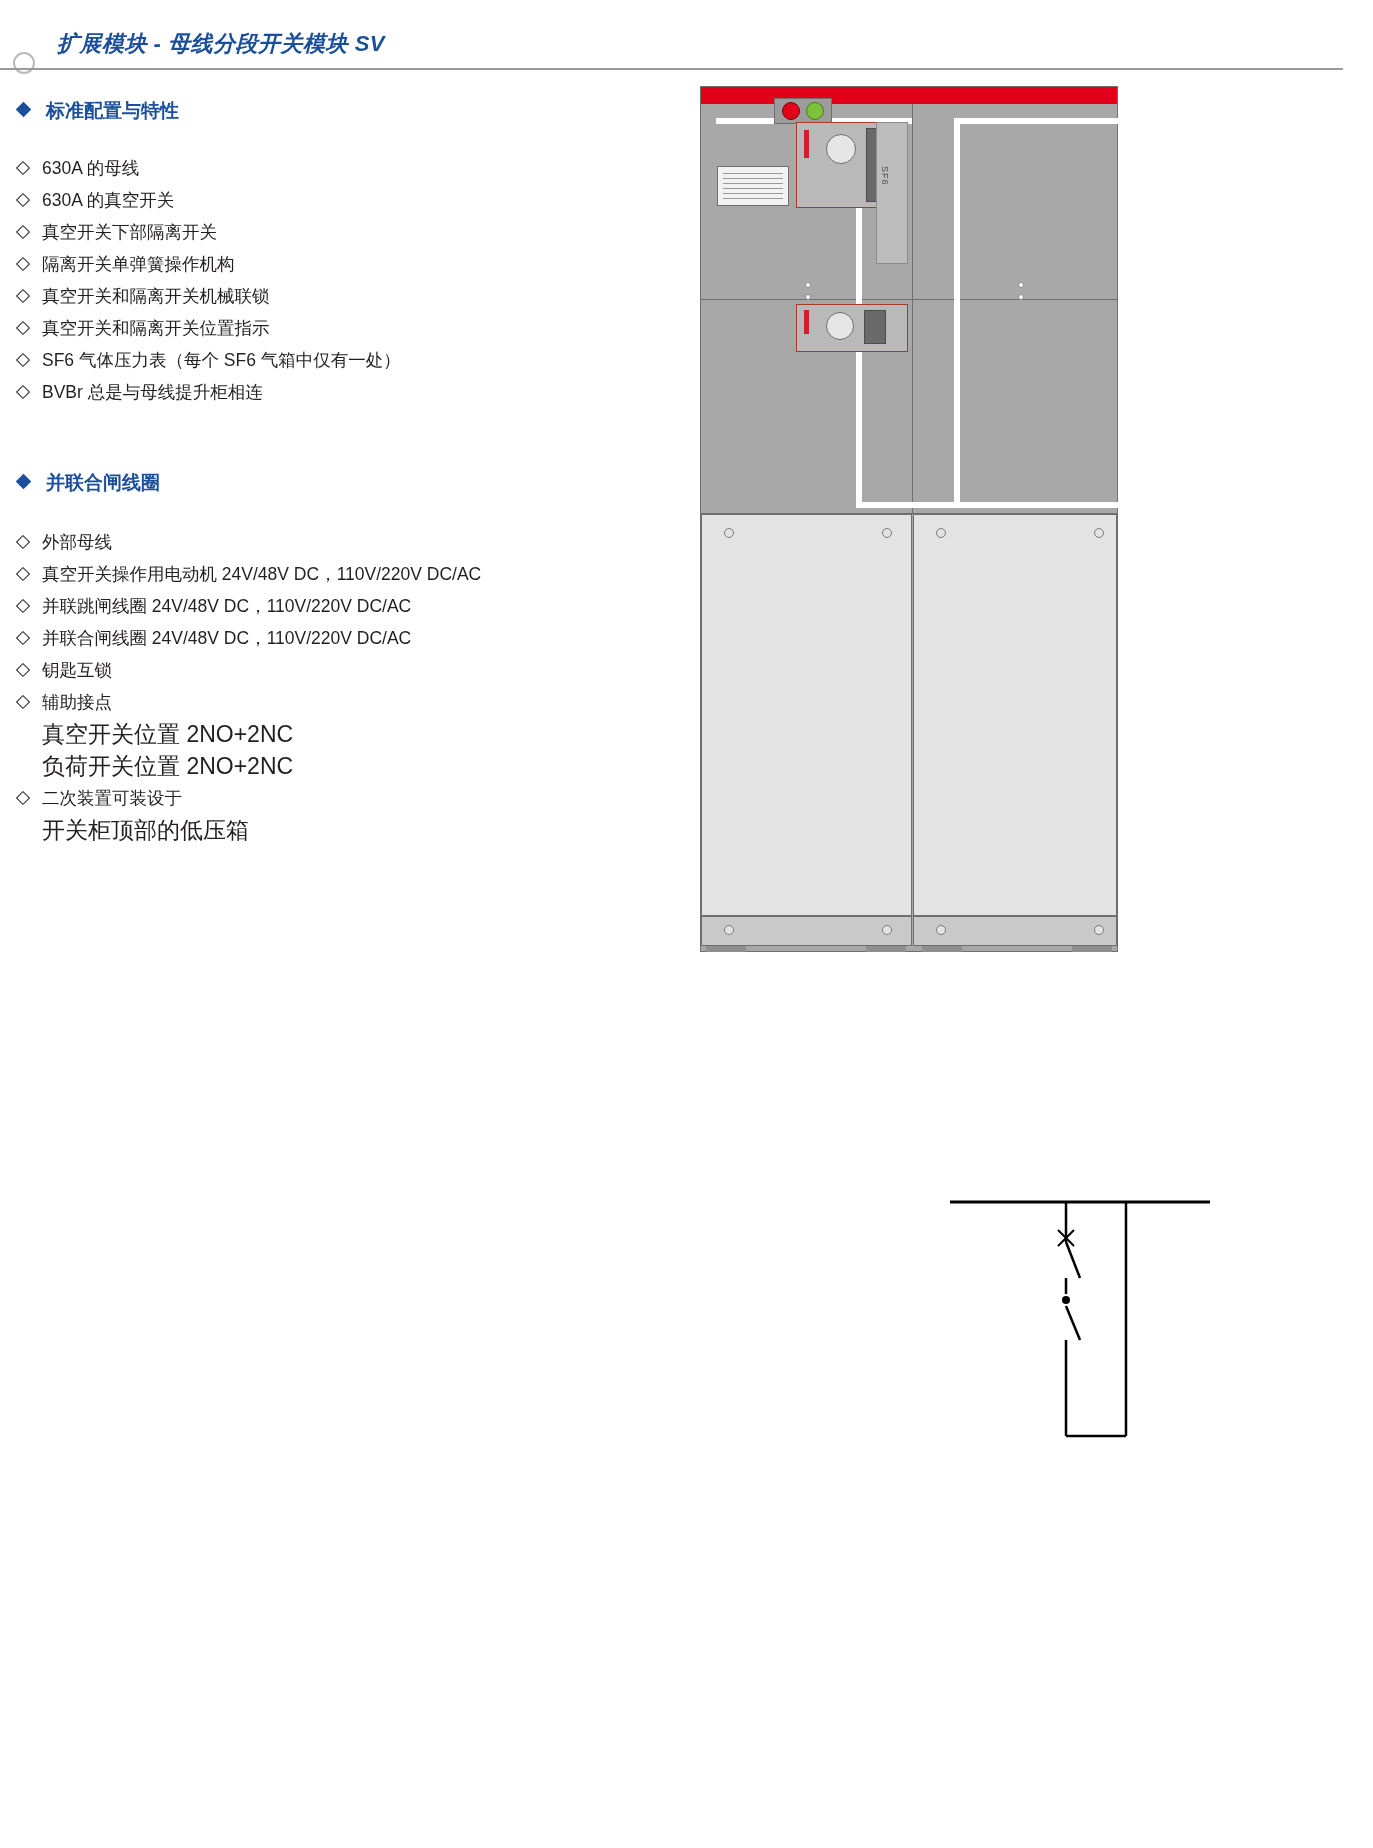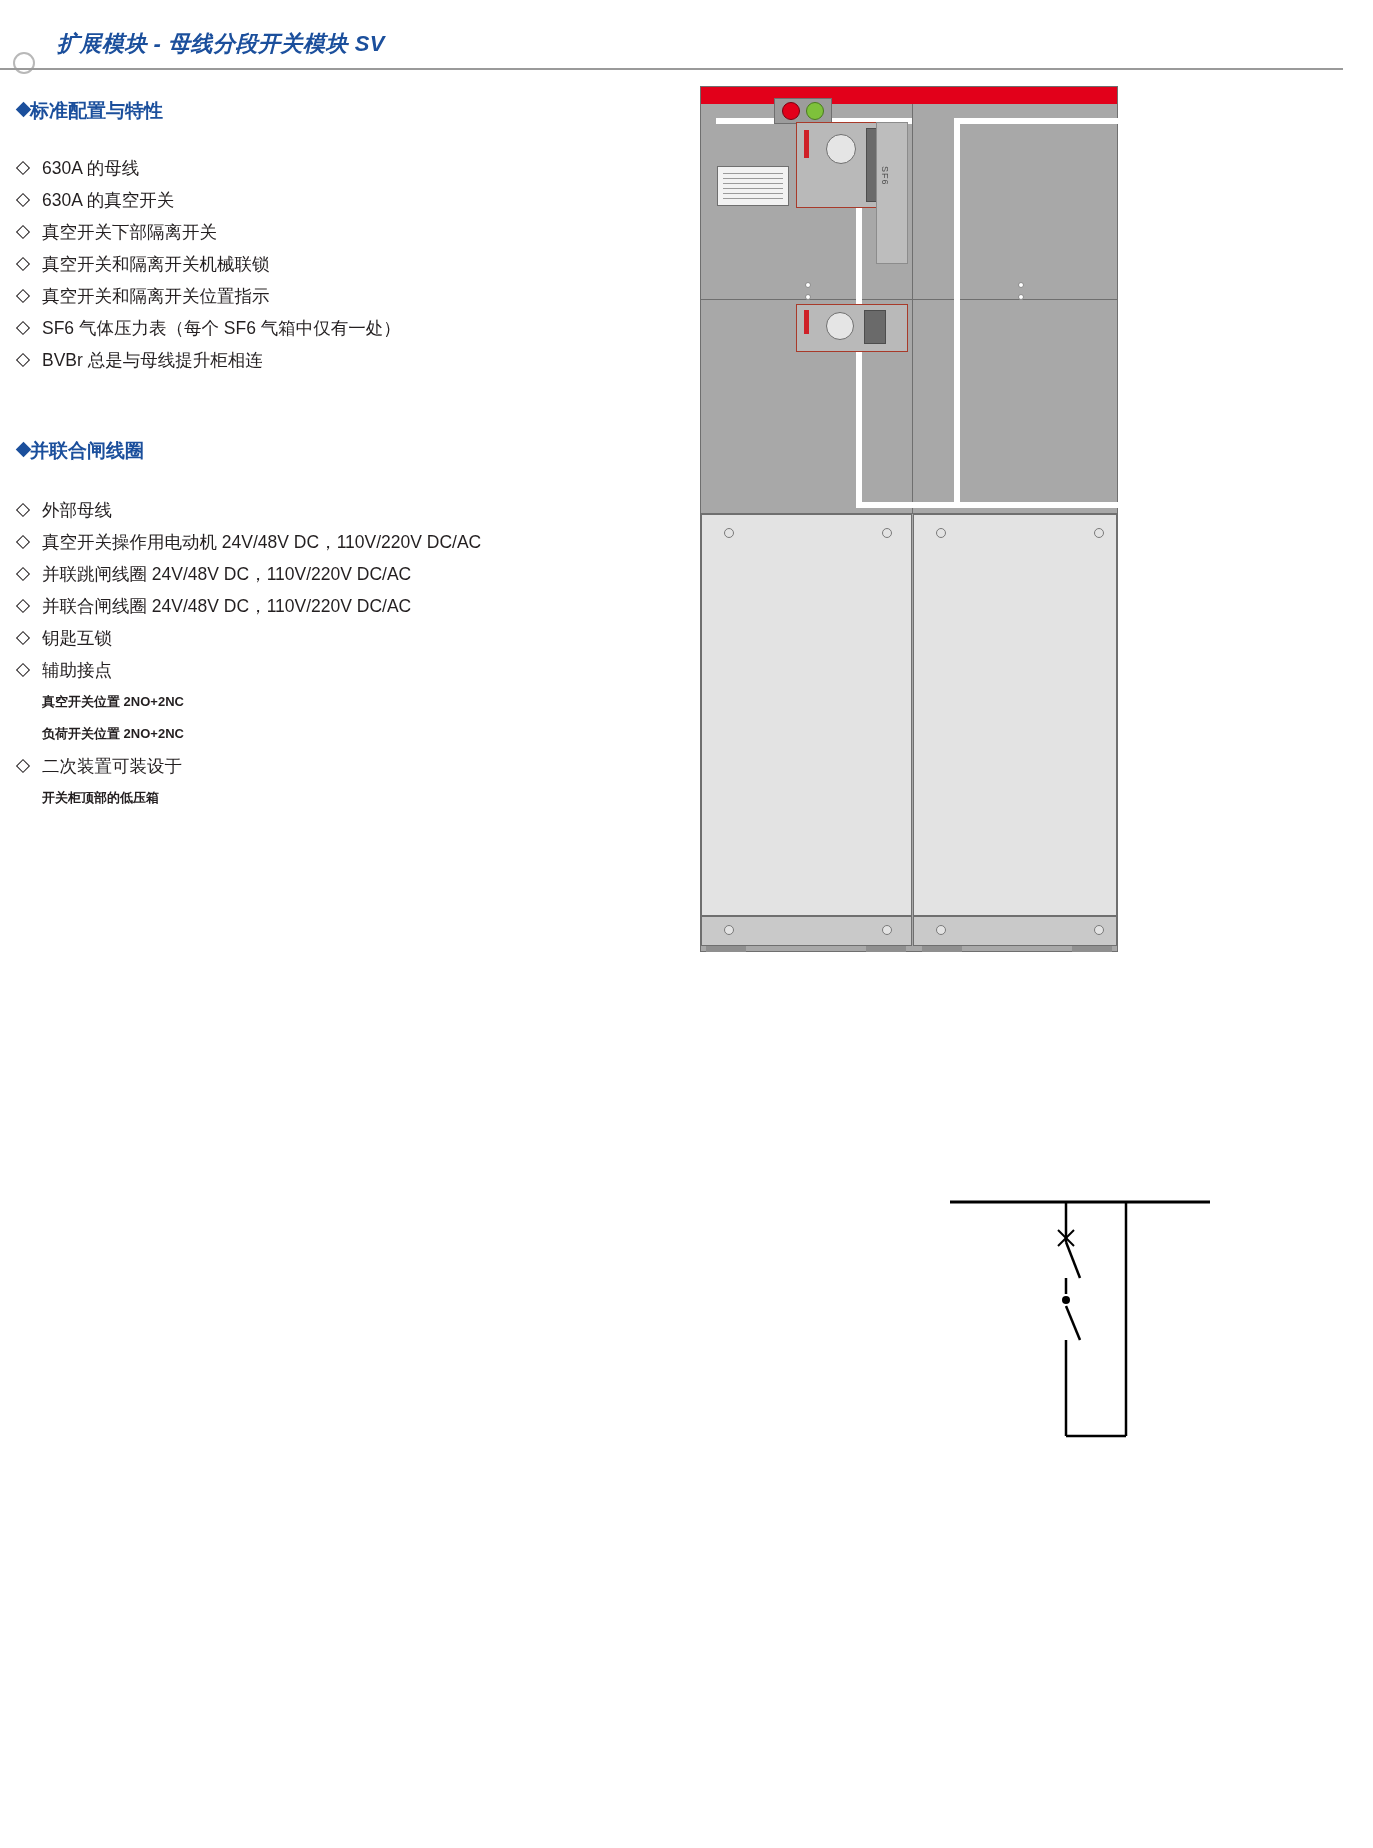--- a/index.html
+++ b/index.html
@@ -56,21 +56,21 @@
 
   
   .left-col {
     position: absolute;
     left: 0;
     top: 90px;
     width: 700px;
   }
   .section-head {
     position: relative;
-    padding-left: 6px;
+    padding-left: 22px;
     margin-bottom: 10px;
     font-size: 19px;
     font-weight: bold;
     color: #1b4f9c;
     white-space: nowrap;
   }
   .section-head .diamond {
     position: absolute;
     left: 18px;
     top: 6px;
@@ -99,23 +99,22 @@
     left: 18px;
     top: 11px;
     width: 10px;
     height: 10px;
     border: 1.4px solid #231f20;
     transform: rotate(45deg);
     box-sizing: border-box;
   }
   .bullet-list li.sub {
     padding-left: 42px;
-    font-size: 13px;
+    font-size: 23px;
     line-height: 32px;
-    font-weight: bold;
   }
   .sec1 { margin-top: 8px; }
   .sec1 .bullet-list { margin-top: 28px; }
   .sec2 { margin-top: 62px; }
   .sec2 .bullet-list { margin-top: 30px; }
 
   
   .illus {
     position: absolute;
     left: 700px;
@@ -402,20 +401,21 @@
 
   <div class="sec1">
     <div class="section-head">
       <span class="diamond"></span>
       <span class="head-text">标准配置与特性</span>
     </div>
     <ul class="bullet-list">
       <li><span class="hollow"></span><span>630A 的母线</span></li>
       <li><span class="hollow"></span><span>630A 的真空开关</span></li>
       <li><span class="hollow"></span><span>真空开关下部隔离开关</span></li>
+      <li><span class="hollow"></span><span>隔离开关单弹簧操作机构</span></li>
       <li><span class="hollow"></span><span>真空开关和隔离开关机械联锁</span></li>
       <li><span class="hollow"></span><span>真空开关和隔离开关位置指示</span></li>
       <li><span class="hollow"></span><span>SF6 气体压力表（每个 SF6 气箱中仅有一处）</span></li>
       <li><span class="hollow"></span><span>BVBr 总是与母线提升柜相连</span></li>
     </ul>
   </div>
 
   <div class="sec2">
     <div class="section-head">
       <span class="diamond"></span>

